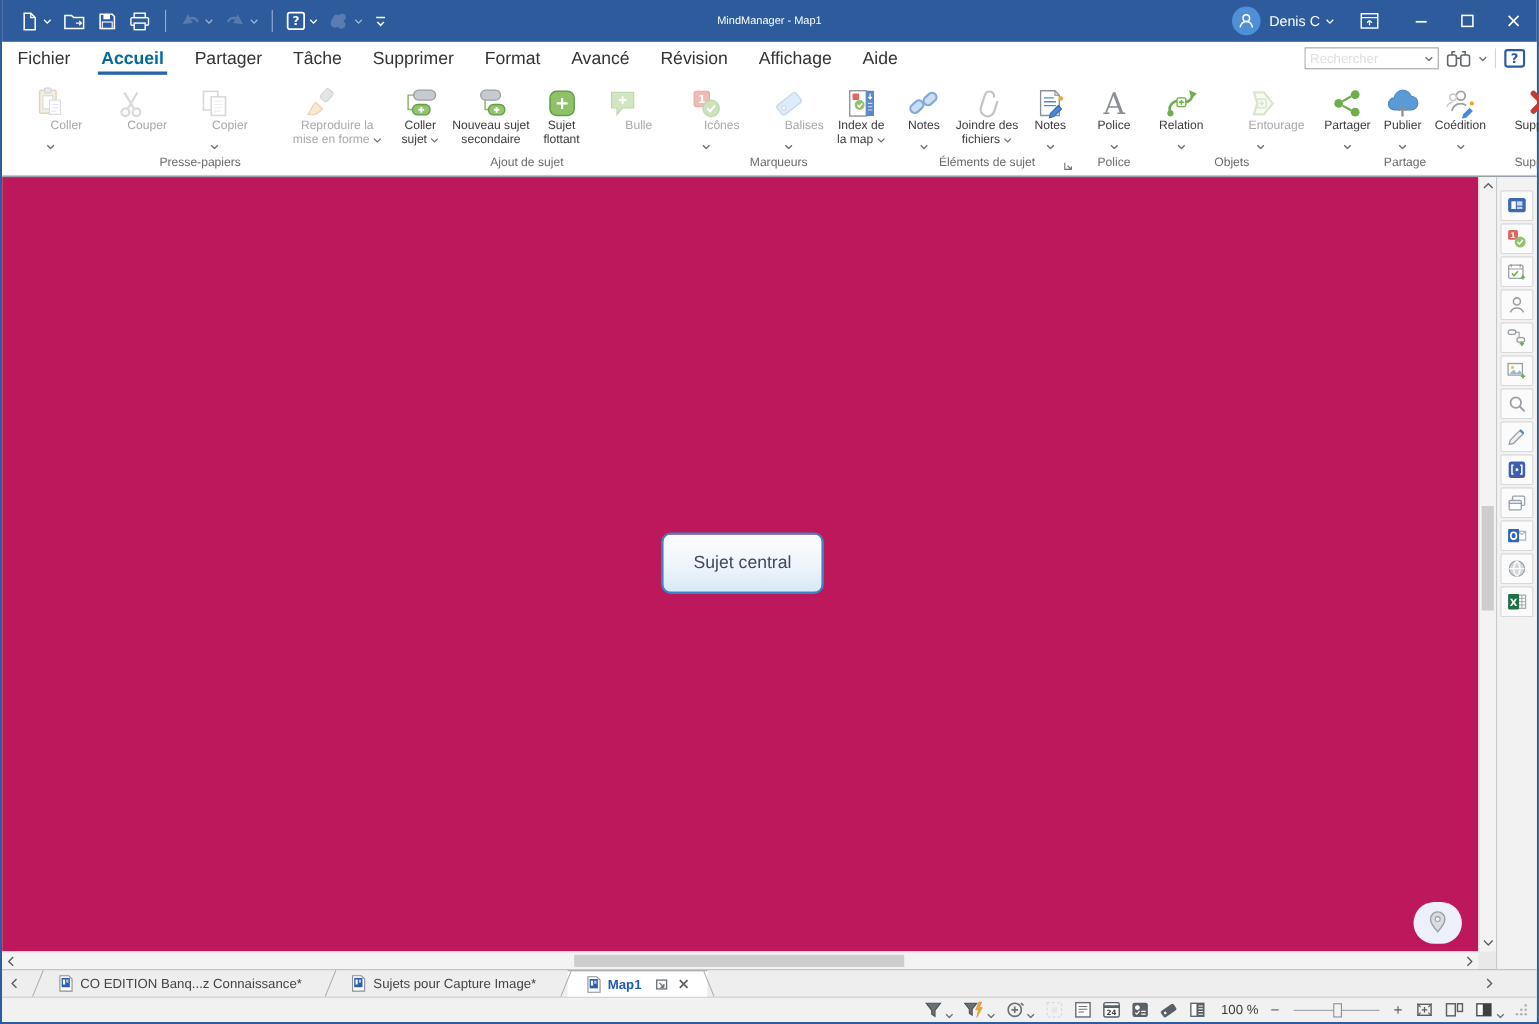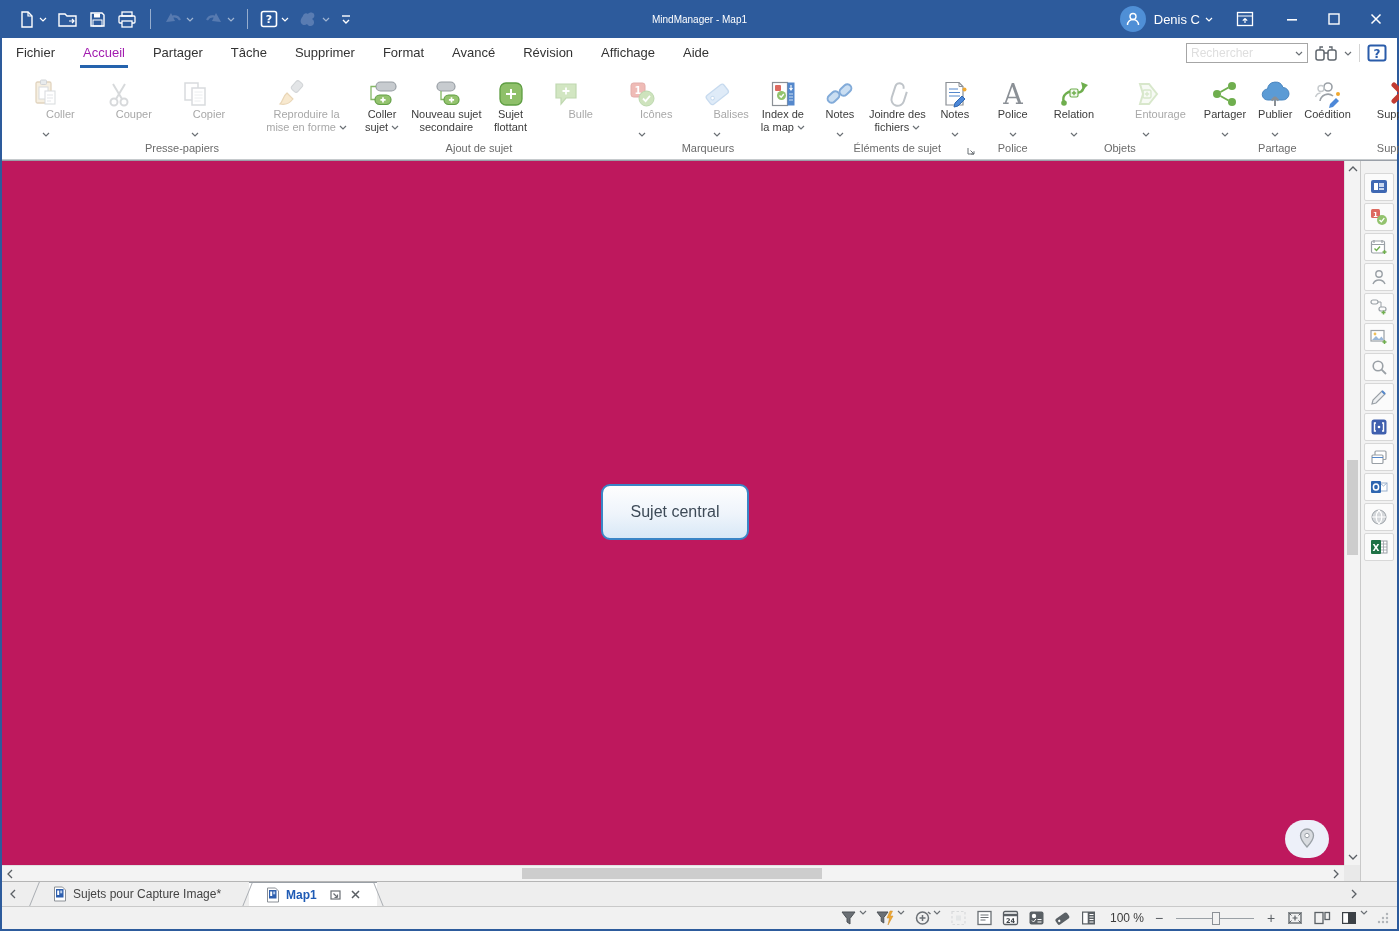--- a/index.html
+++ b/index.html
@@ -16,22 +16,22 @@
   .qat-sep { width:1px; height:20px; background:rgba(255,255,255,.5); margin:0 7px; }
   .title-center { position:absolute; left:50%; transform:translateX(-50%); font-size:10px; }
   .title-right { margin-left:auto; display:flex; align-items:center; height:100%; }
   .avatar { width:26px; height:26px; border-radius:50%; background:#4f8fd6; display:flex; align-items:center; justify-content:center; }
   .user-name { font-size:13px; margin:0 5px 0 8px; }
   .win-btn { width:42px; height:38px; display:flex; align-items:center; justify-content:center; }
   .ribbon-disp { width:36px; height:38px; display:flex; align-items:center; justify-content:center; margin:0 8px 0 14px; }
 
   
   .tabs-row { height:30px; background:#fff; display:flex; align-items:stretch; flex:none; }
-  .rtab { padding:7px 14px 0; font-size:13px; color:#333; position:relative; }
-  .rtab.active { font-weight:normal; color:#a21caf; }
+  .rtab { padding:7px 14px 0; font-size:16px; color:#333; position:relative; }
+  .rtab.active { font-weight:bold; color:#0369a1; }
   .rtab.active::after { content:''; position:absolute; left:11px; right:11px; bottom:0; height:3px; background:#2563ad; }
   .tabs-right { margin-left:auto; display:flex; align-items:center; gap:7px; padding-right:10px; }
   .searchbox { width:122px; height:20px; border:1px solid #a6a6a6; display:flex; align-items:center; background:#fff;margin-left:40px; }
   .searchbox input { flex:1; border:none; outline:none; font-size:12px; padding:0 4px; color:#444; min-width:0; }
   .searchbox input::placeholder { color:#dedede; }
   .tr-sep { width:1px; height:18px; background:#d4d4d4; }
 
   
   .ribbon { height:92px; background:#fff; border-bottom:1px solid #c6cacd; display:flex; align-items:stretch; padding-left:6px; flex:none; }
   .rgroup { display:flex; flex-direction:column; padding:0 3px; position:relative; }
@@ -76,21 +76,21 @@
   .dtab::before { content:''; position:absolute; left:-2px; top:0; height:100%; width:1px; background:#a9adb2; transform:skewX(-22deg); }
   .dtab.active { background:#fff; color:#1f5bb5; font-weight:bold; border-top:1px solid #9aa0a6; }
   .dtab.active::after { content:''; position:absolute; right:-2px; top:0; height:100%; width:1px; background:#a9adb2; transform:skewX(22deg); }
   .dtab .tab-extra { display:flex; align-items:center; gap:8px; margin-left:6px; }
   .tabbar .spacer { flex:1; }
   .tab-arrow.right { margin-right:32px; }
 
   
   .statusbar { height:23px; background:#f1f1f1; border-top:1px solid #c9c9c9; display:flex; align-items:center;
     justify-content:flex-end; padding-right:8px; gap:9px; flex:none; }
-  .st-btn { display:flex; align-items:flex-start; gap:2px; }
+  .st-btn { display:flex; align-items:flex-end; gap:2px; }
   .st-btn.disabled { opacity:.6; }
   .zoom-label { font-size:12px; color:#3c3c3c; margin-left:4px; }
   .zoom-sign { font-size:14px; color:#5a5f64; width:12px; text-align:center; }
   .slider-track { width:78px; height:1px; background:#9aa0a6; position:relative; margin:0 2px; }
   .slider-thumb { position:absolute; left:36px; top:-6px; width:8px; height:13px; background:#f2f2f2; border:1px solid #8b9096; }
   .icn { display:inline-flex; align-items:center; justify-content:center; line-height:0; }
 </style>
 </head>
 <body>
 
@@ -851,20 +851,31 @@
       </div>
   </div>
 
   <div class="tabbar">
     <span class="tab-arrow icn" id="tabs-left">
         <svg width="6" height="10">
           <path d="M5 1L1 5l4 4" fill="none" stroke="#5a5f64" stroke-width="1.3"></path>
         </svg>
       </span>
     <div id="doc-tabs" style="display:flex; align-items:stretch;">
+        <div class="dtab">
+          <span class="icn">
+            <svg width="15" height="16">
+              <path d="M2.5 1h8l3 3v11h-11z" fill="#fff" stroke="#8b9096"></path>
+              <rect x="4" y="3" width="7.5" height="8.5" fill="#2e5fae"></rect>
+              <rect x="5.2" y="4.5" width="2" height="4.5" fill="#fff"></rect>
+              <rect x="8.2" y="4.5" width="2" height="2.8" fill="#b9cdea"></rect>
+            </svg>
+          </span>
+          <span>CO EDITION Banq...z Connaissance*</span>
+        </div>
         <div class="dtab">
           <span class="icn">
             <svg width="15" height="16">
               <path d="M2.5 1h8l3 3v11h-11z" fill="#fff" stroke="#8b9096"></path>
               <rect x="4" y="3" width="7.5" height="8.5" fill="#2e5fae"></rect>
               <rect x="5.2" y="4.5" width="2" height="4.5" fill="#fff"></rect>
               <rect x="8.2" y="4.5" width="2" height="2.8" fill="#b9cdea"></rect>
             </svg>
           </span>
           <span>Sujets pour Capture Image*</span>

